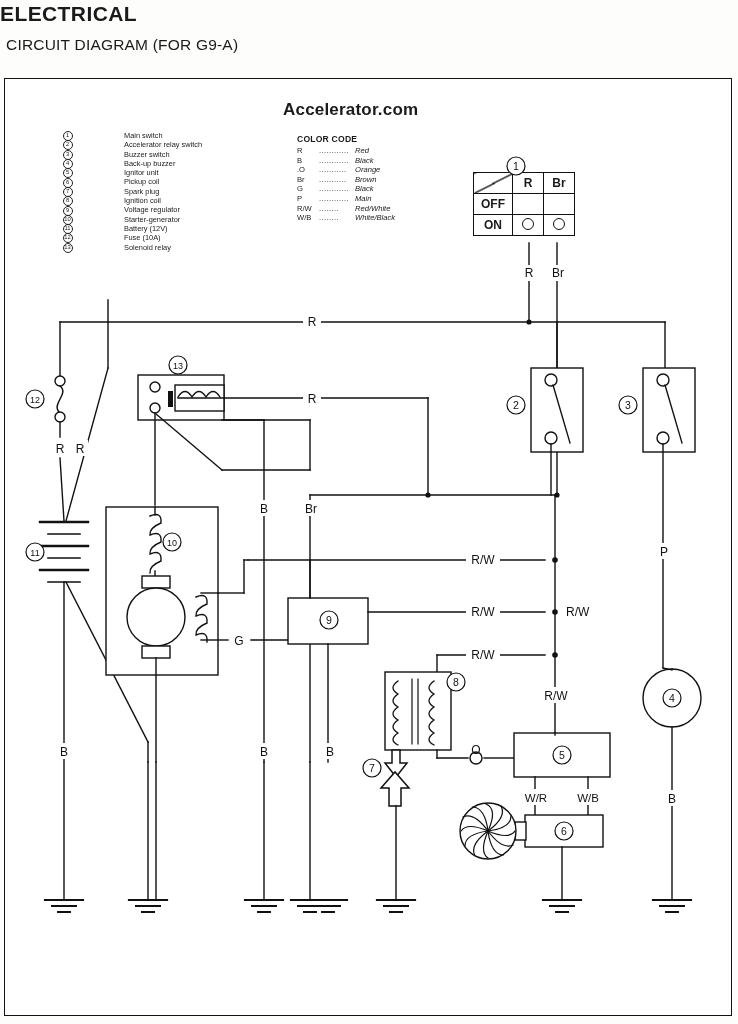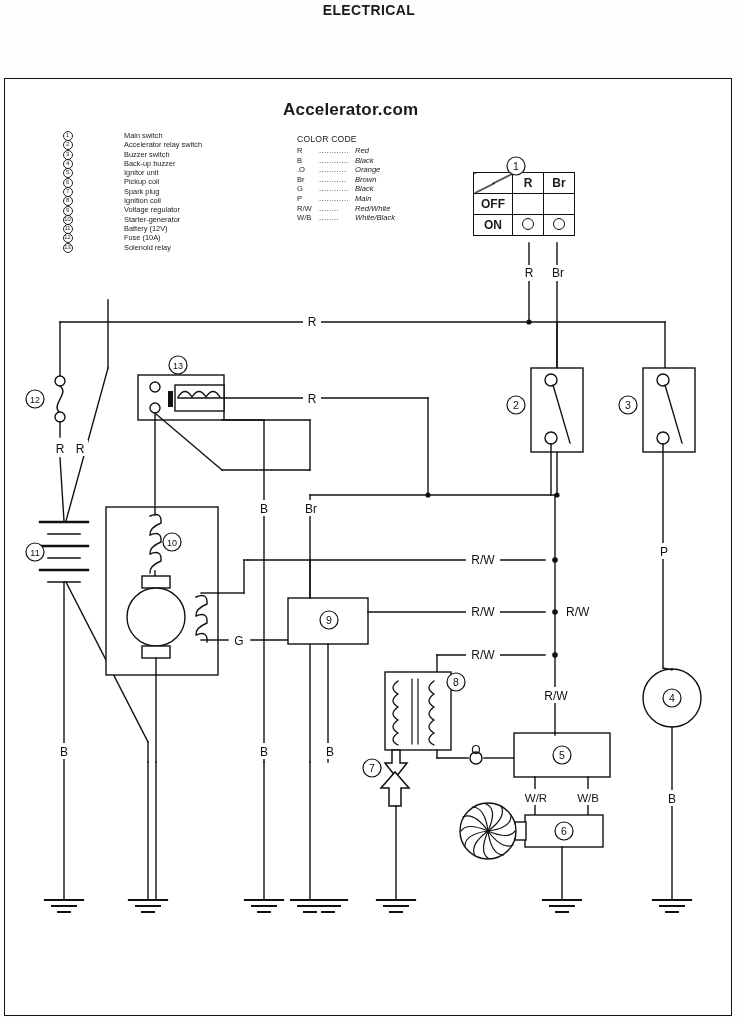--- a/index.html
+++ b/index.html
@@ -19,22 +19,22 @@
     position: relative;
     width: 738px;
     height: 1024px;
     background: #fdfdfc;
   }
   .hdr-title {
     position: absolute;
     top: 2px;
     left: 0;
     width: 738px;
-    text-align: center;
-    font-size: 14px;
+    text-align: left;
+    font-size: 21px;
     font-weight: bold;
     letter-spacing: 0.4px;
   }
   .hdr-sub {
     position: absolute;
     top: 36px;
     left: 6px;
     font-size: 15.5px;
     font-weight: normal;
     letter-spacing: 0.2px;
@@ -100,21 +100,21 @@
   .legend-label { padding-left: 3px; margin-left: 48px; }
 
   .colorcode {
     position: absolute;
     left: 297px;
     top: 134px;
     width: 150px;
   }
   .cc-title {
     font-size: 8.6px;
-    font-weight: normal;
+    font-weight: bold;
     letter-spacing: 0.2px;
     margin-bottom: 2px;
   }
   .cc-row {
     font-size: 7.6px;
     line-height: 9.6px;
     height: 9.6px;
     white-space: nowrap;
     display: flex;
   }
@@ -150,20 +150,21 @@
     border-radius: 50%;
     box-sizing: border-box;
   }
 </style>
 </head>
 <body>
 
 <div class="page">
 
   <div class="hdr-title">ELECTRICAL</div>
+  <div class="hdr-sub">CIRCUIT DIAGRAM (FOR G9-A)</div>
 
   <div class="frame"></div>
 
   <div class="brand">Accelerator.com</div>
 
   <div class="legend" id="legend-host">
       <div class="legend-row">
         <span class="legend-num"><i>1</i></span>
         <span class="legend-label">Main switch</span>
       </div>

